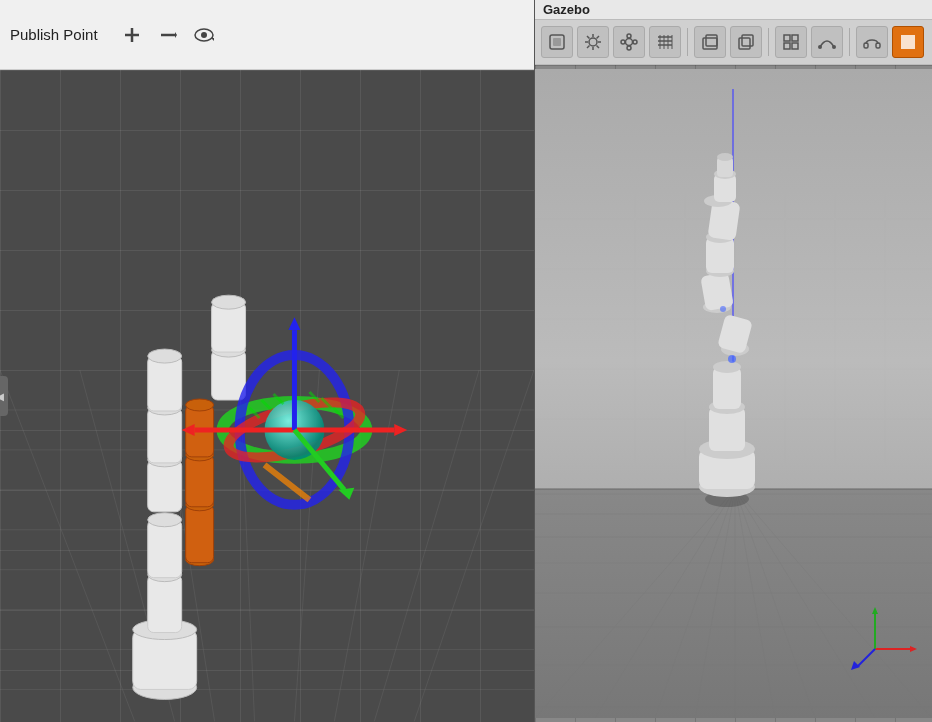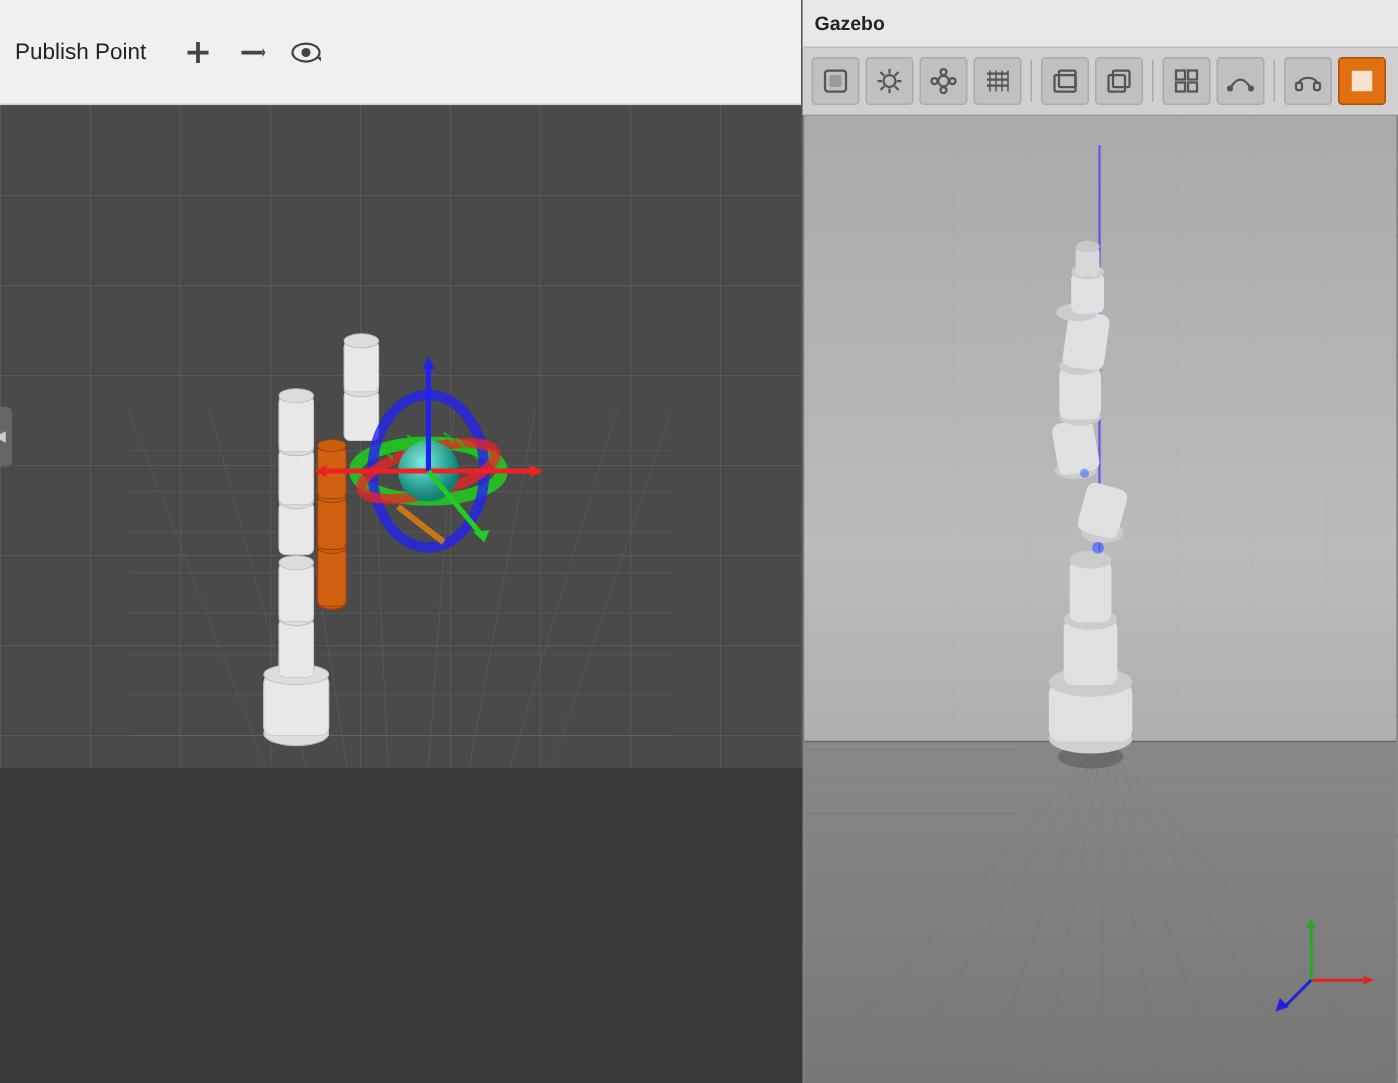--- a/index.html
+++ b/index.html
@@ -15,21 +15,21 @@
     .app-container {
       display: flex;
       flex-direction: row;
       width: 932px;
       height: 722px;
     }
 
     
     .left-panel {
       width: 535px;
-      height: 512px;
+      height: 722px;
       display: flex;
       flex-direction: column;
       border-right: 1px solid #555;
     }
 
     
     .toolbar {
       height: 70px;
       background: #f0f0f0;
       border-bottom: 1px solid #ccc;
@@ -81,21 +81,21 @@
     .right-panel {
       width: 397px;
       height: 722px;
       display: flex;
       flex-direction: column;
       background: #3a3a3a;
     }
 
     
     .gazebo-titlebar {
-      height: 32px;
+      height: 20px;
       background: #e8e8e8;
       display: flex;
       align-items: center;
       padding: 0 8px;
       border-bottom: 1px solid #bbb;
     }
 
     .gazebo-title {
       font-size: 13px;
       font-weight: 600;

